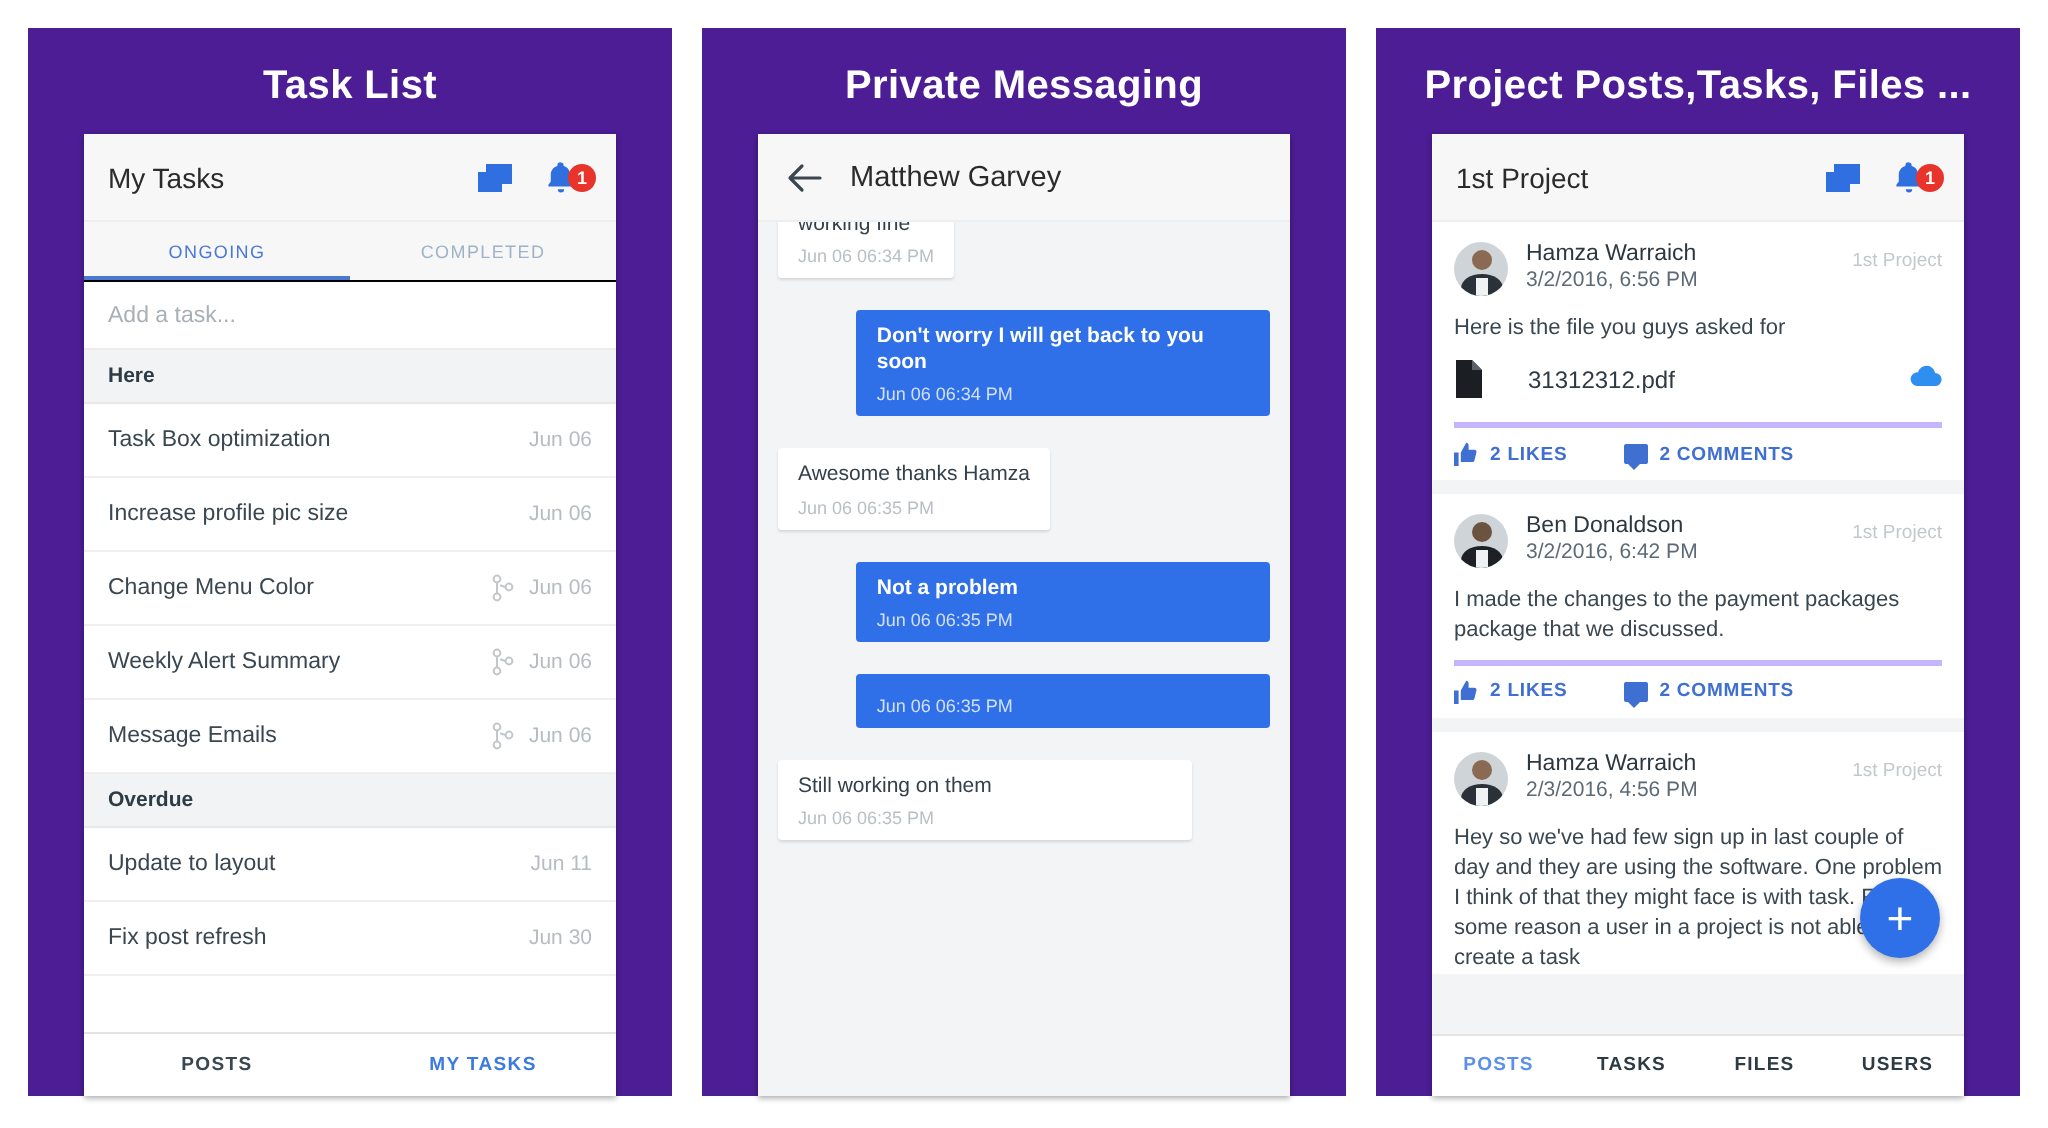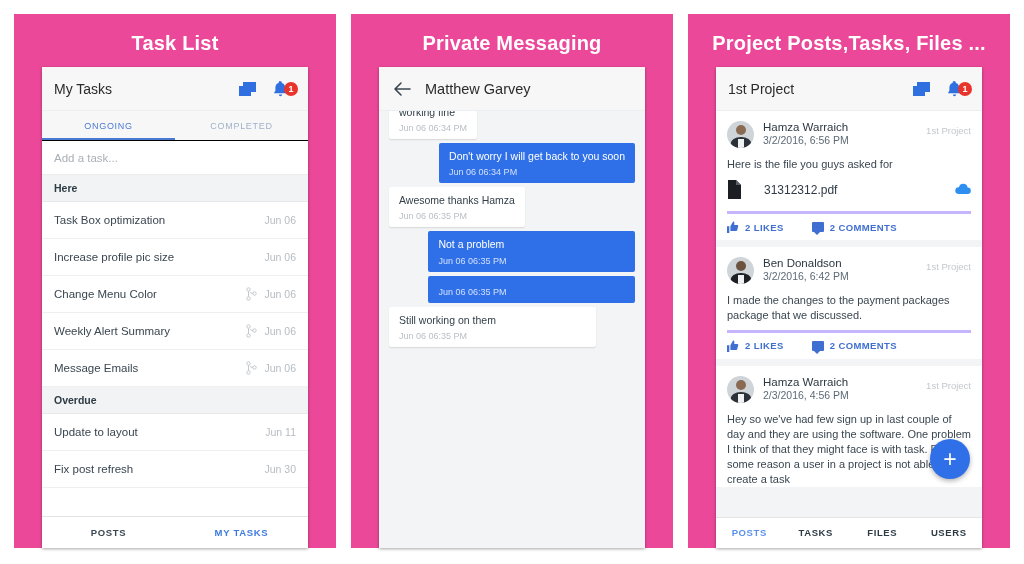--- a/index.html
+++ b/index.html
@@ -15,21 +15,21 @@
     background: #ffffff;
     display: flex;
     justify-content: space-between;
     padding: 14px 14px 16px 14px;
   }
 
   
   .panel {
     width: 322px;
     height: 534px;
-    background: #ec4899;
+    background: #4c1d95;
     position: relative;
     display: flex;
     flex-direction: column;
     align-items: center;
   }
   .panel-title {
     color: #ffffff;
     font-size: 20px;
     font-weight: bold;
     letter-spacing: 0.2px;
@@ -166,41 +166,41 @@
 
   
   .back-arrow { width: 22px; height: 22px; margin-right: 12px; display:block; }
   .chat-body {
     flex: 1;
     background: #f3f4f5;
     padding: 6px 10px 0 10px;
     overflow: hidden;
     display: flex;
     flex-direction: column;
-    gap: 4px;
+    gap: 16px;
   }
   .bubble {
     max-width: 84%;
     padding: 7px 10px 6px 10px;
     border-radius: 2px;
   }
   .bubble .text { font-size: 10.5px; line-height: 1.25; }
   .bubble .time { font-size: 9px; margin-top: 4px; }
   .bubble.in {
     background: #ffffff;
     align-self: flex-start;
     box-shadow: 0 1px 1.5px rgba(0,0,0,.12);
   }
   .bubble.in .text { color: #34404a; }
   .bubble.in .time { color: #b9bfc4; }
   .bubble.out {
     background: #2f70e8;
     align-self: flex-end;
   }
-  .bubble.out .text { color: #ffffff; font-weight: normal; }
+  .bubble.out .text { color: #ffffff; font-weight: bold; }
   .bubble.out .time { color: #d2e0fb; }
   .bubble.clipped { margin-top: -18px; }
   .composer {
     flex: 0 0 62px;
     background: #ffffff;
     border-top: 1px solid #e8e8e8;
     padding: 11px 12px 0 12px;
     display: flex;
     flex-direction: column;
   }

